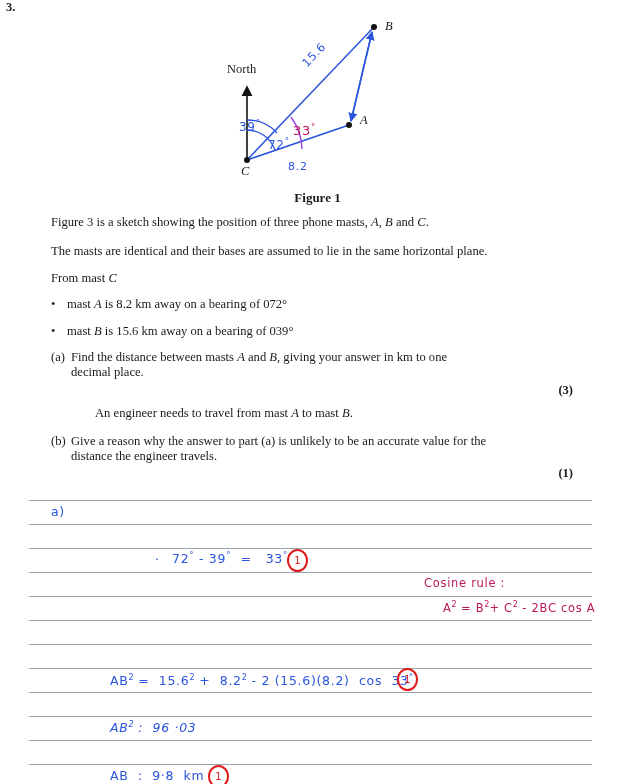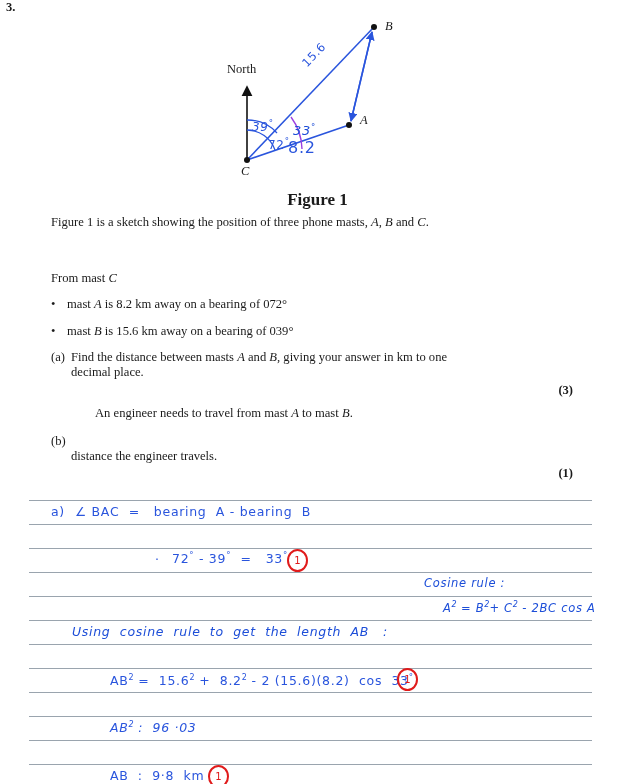--- a/index.html
+++ b/index.html
@@ -26,21 +26,21 @@
     font-style:italic;font-size:12.5px;color:#1a1a1a;
   }
   .north-label{
     position:absolute;font-family:"Liberation Serif", serif;
     font-style:normal;font-size:12.5px;color:#1a1a1a;
   }
 
   
   .figcap{
     position:absolute;left:0;top:190px;width:635px;text-align:center;
-    font-weight:bold;font-size:17px;
+    font-weight:bold;font-size:13px;
   }
   .para{
     position:absolute;left:51px;font-size:12.6px;line-height:15px;width:500px;
   }
   .bullet{position:absolute;left:51px;font-size:12.6px;line-height:15px;width:500px;}
   .bullet .dot{position:absolute;left:0;top:0;}
   .bullet .btxt{display:block;margin-left:16px;}
   .marks{
     position:absolute;right:62px;font-weight:bold;font-size:12.5px;
   }
@@ -54,21 +54,21 @@
     background:#9aa4ae;
   }
 
   
   .hw{
     position:absolute;white-space:pre;
     font-family:"DejaVu Sans", sans-serif;
     font-size:12.5px;letter-spacing:0.7px;
   }
   .ink-blue{color:#2a55dd;}
-  .ink-purple{color:#1d4ed8;font-style:italic;}
+  .ink-purple{color:#be185d;}
   .hw sup{font-size:8px;vertical-align:super;letter-spacing:0;}
   .deg{font-size:8.5px;vertical-align:super;}
 
   
   .redmark{
     position:absolute;
     width:17px;height:19px;
     border:2px solid #e01b1b;border-radius:50%;
     color:#e01b1b;
     font-family:"DejaVu Sans", sans-serif;font-size:10px;
@@ -113,35 +113,36 @@
 
       <path d="M 96 109 A 56 56 0 0 1 107 141" fill="none" stroke="#9b3fe0" stroke-width="1.4"></path>
     </svg>
 
     <div class="north-label" style="left:32px;top:54px;">North</div>
 
     <div class="dlabel" style="left:190px;top:11px;">B</div>
     <div class="dlabel" style="left:165px;top:105px;">A</div>
     <div class="dlabel" style="left:46px;top:156px;">C</div>
 
-    <div class="hw ink-blue" style="left:57px;top:110px;font-size:12px;font-style:italic;"><span>39</span><span class="deg">°</span></div>
+    <div class="hw ink-blue" style="left:44px;top:110px;font-size:12px;"><span>39</span><span class="deg">°</span></div>
 
     <div class="hw ink-blue" style="left:73px;top:128px;font-size:12px;"><span>72</span><span class="deg">°</span></div>
 
     <div class="hw ink-purple" style="left:98px;top:114px;font-size:13px;"><span>33</span><span class="deg">°</span></div>
 
     <div class="hw ink-blue" style="left:104px;top:52px;font-size:11.5px;transform:rotate(-46deg);transform-origin:left top;">15.6</div>
 
-    <div class="hw ink-blue" style="left:93px;top:130px;font-size:16px;">8.2</div>
+    <div class="hw ink-blue" style="left:93px;top:152px;font-size:11px;">8.2</div>
   </div>
 
   <div class="figcap">Figure 1</div>
 
-  <div class="para" style="top:215px;"><span>Figure 1 is a sketch showing the position of three phone masts, </span><span class="itx">A</span><span>, </span><span class="itx">B</span><span> and </span><span class="itx">C</span><span>.</span></div>
-
+  <div class="para" style="top:215px;"><span>Figure 3 is a sketch showing the position of three phone masts, </span><span class="itx">A</span><span>, </span><span class="itx">B</span><span> and </span><span class="itx">C</span><span>.</span></div>
+
+  <div class="para" style="top:244px;">The masts are identical and their bases are assumed to lie in the same horizontal plane.</div>
 
   <div class="para" style="top:271px;"><span>From mast </span><span class="itx">C</span></div>
 
   <div class="bullet" style="top:297px;">
     <span class="dot">•</span>
     <span class="btxt"><span>mast </span><span class="itx">A</span><span> is 8.2 km away on a bearing of  072°</span></span>
   </div>
 
   <div class="bullet" style="top:324px;">
     <span class="dot">•</span>
@@ -152,50 +153,48 @@
     <span class="parttag" style="position:absolute;left:0;top:0;">(a)</span>
     <span class="parttxt"><span>Find the distance between masts </span><span class="itx">A</span><span> and </span><span class="itx">B</span><span>, giving your answer in km to one</span><br><span>decimal place.</span></span>
   </div>
 
   <div class="marks" style="top:383px;">(3)</div>
 
   <div class="para" style="top:406px;margin-left:44px;"><span>An engineer needs to travel from mast </span><span class="itx">A</span><span> to mast </span><span class="itx">B</span><span>.</span></div>
 
   <div class="para" style="top:434px;">
     <span class="parttag" style="position:absolute;left:0;top:0;">(b)</span>
-    <span class="parttxt"><br><span>distance the engineer travels.</span></span>
+    <span class="parttxt"><span>Give a reason why the answer to part (a) is unlikely to be an accurate value for the</span><br><span>distance the engineer travels.</span></span>
   </div>
 
   <div class="marks" style="top:466px;">(1)</div>
 
   <div class="rule" style="top:500px;"></div>
   <div class="rule" style="top:524px;"></div>
   <div class="rule" style="top:548px;"></div>
   <div class="rule" style="top:572px;"></div>
   <div class="rule" style="top:596px;"></div>
   <div class="rule" style="top:620px;"></div>
   <div class="rule" style="top:644px;"></div>
   <div class="rule" style="top:668px;"></div>
   <div class="rule" style="top:692px;"></div>
   <div class="rule" style="top:716px;"></div>
   <div class="rule" style="top:740px;"></div>
   <div class="rule" style="top:764px;"></div>
 
   <div class="hw ink-blue" style="left:51px;top:504px;">a)</div>
-  <div class="hw ink-blue" style="left:75px;top:504px;">∠ BAC  =   bearing  A - bearing  B</div>
 
   <div class="hw ink-blue" style="left:155px;top:552px;">·</div>
   <div class="hw ink-blue" style="left:172px;top:550px;text-align:right;"><span>72</span><span class="deg">°</span><span> - 39</span><span class="deg">°</span><span>  =   33</span><span class="deg">°</span></div>
   <div class="redmark" style="left:287px;top:549px;">1</div>
 
   <div class="hw ink-purple" style="left:424px;top:576px;font-size:11.5px;">Cosine rule :</div>
 
   <div class="hw ink-purple" style="left:443px;top:600px;font-size:11.5px;"><span>A</span><sup>2</sup><span> = B</span><sup>2</sup><span>+ C</span><sup>2</sup><span> - 2BC cos A</span></div>
 
-  <div class="hw ink-purple" style="left:72px;top:624px;">Using  cosine  rule  to  get  the  length  AB   :</div>
 
   <div class="hw ink-blue" style="left:110px;top:672px;"><span>AB</span><sup>2</sup><span> =  15.6</span><sup>2</sup><span> +  8.2</span><sup>2</sup><span> - 2 (15.6)(8.2)  cos  33</span><span class="deg">°</span></div>
   <div class="redmark" style="left:397px;top:668px;">1</div>
 
   <div class="hw ink-blue" style="left:110px;top:720px;font-style:italic;"><span>AB</span><sup>2</sup><span> :  96 ·03</span></div>
 
   <div class="hw ink-blue" style="left:110px;top:768px;">AB  :  9·8  km</div>
   <div class="redmark" style="left:208px;top:765px;">1</div>
 
 </div>

